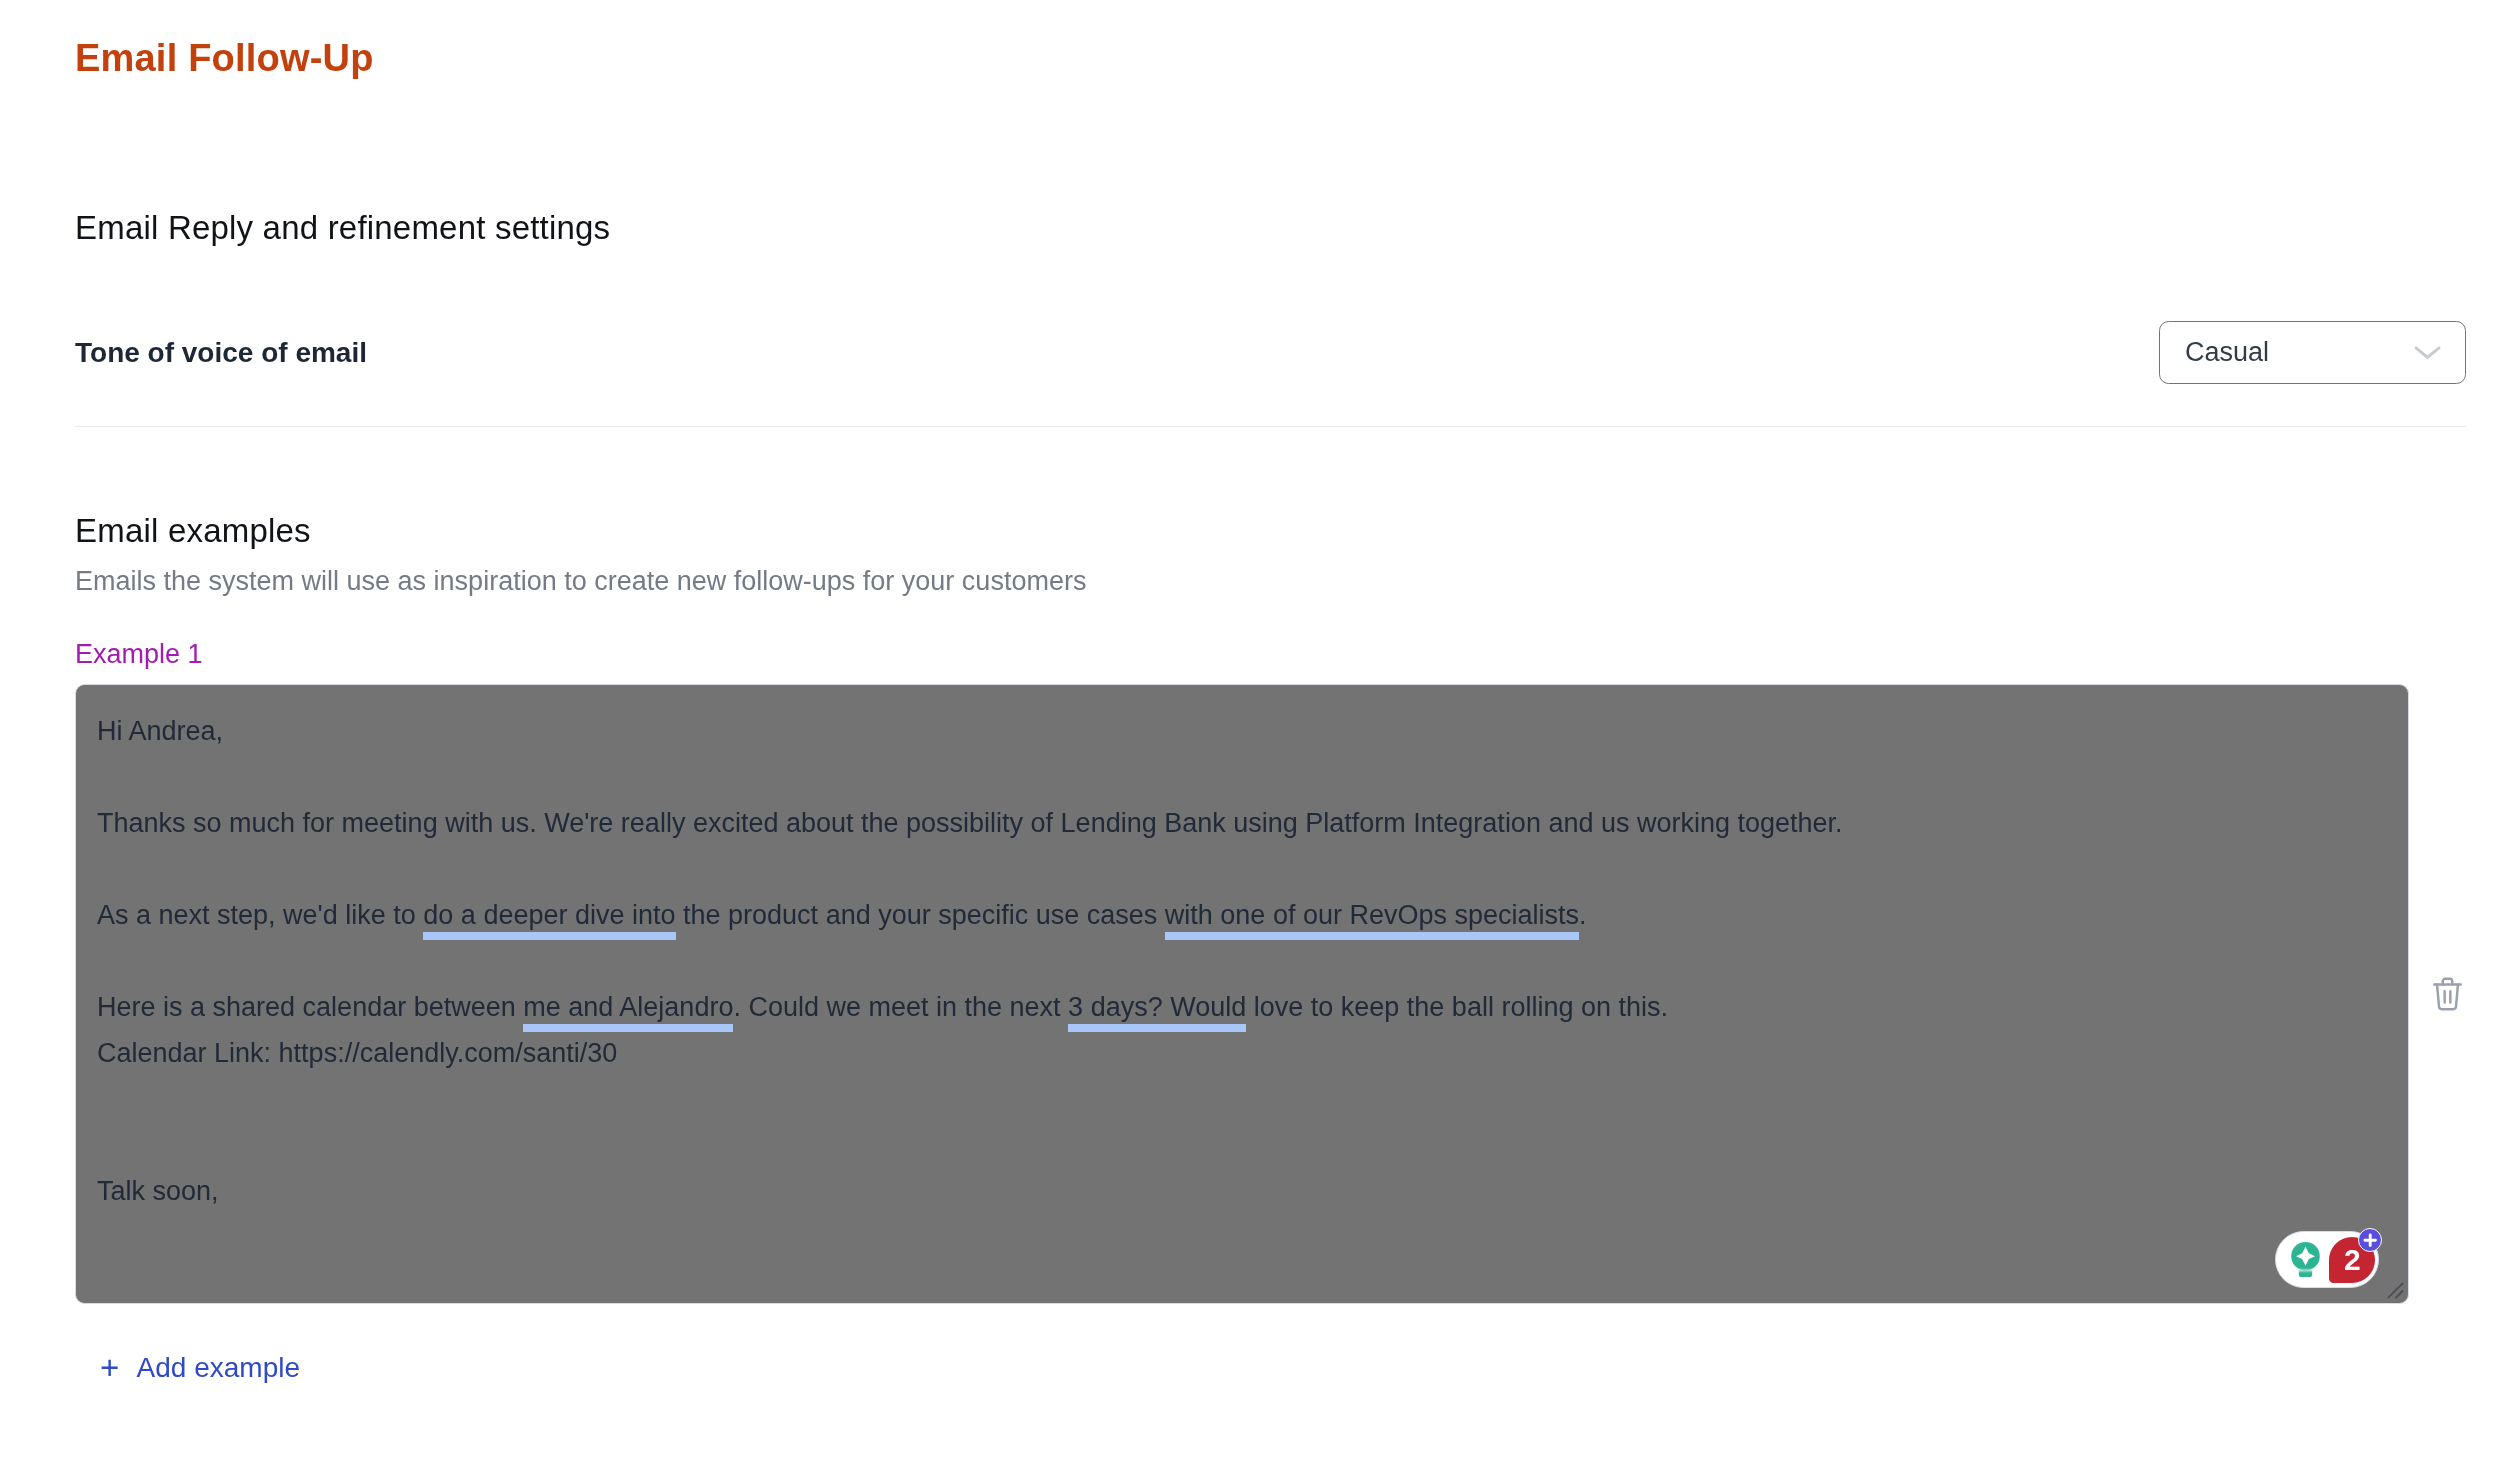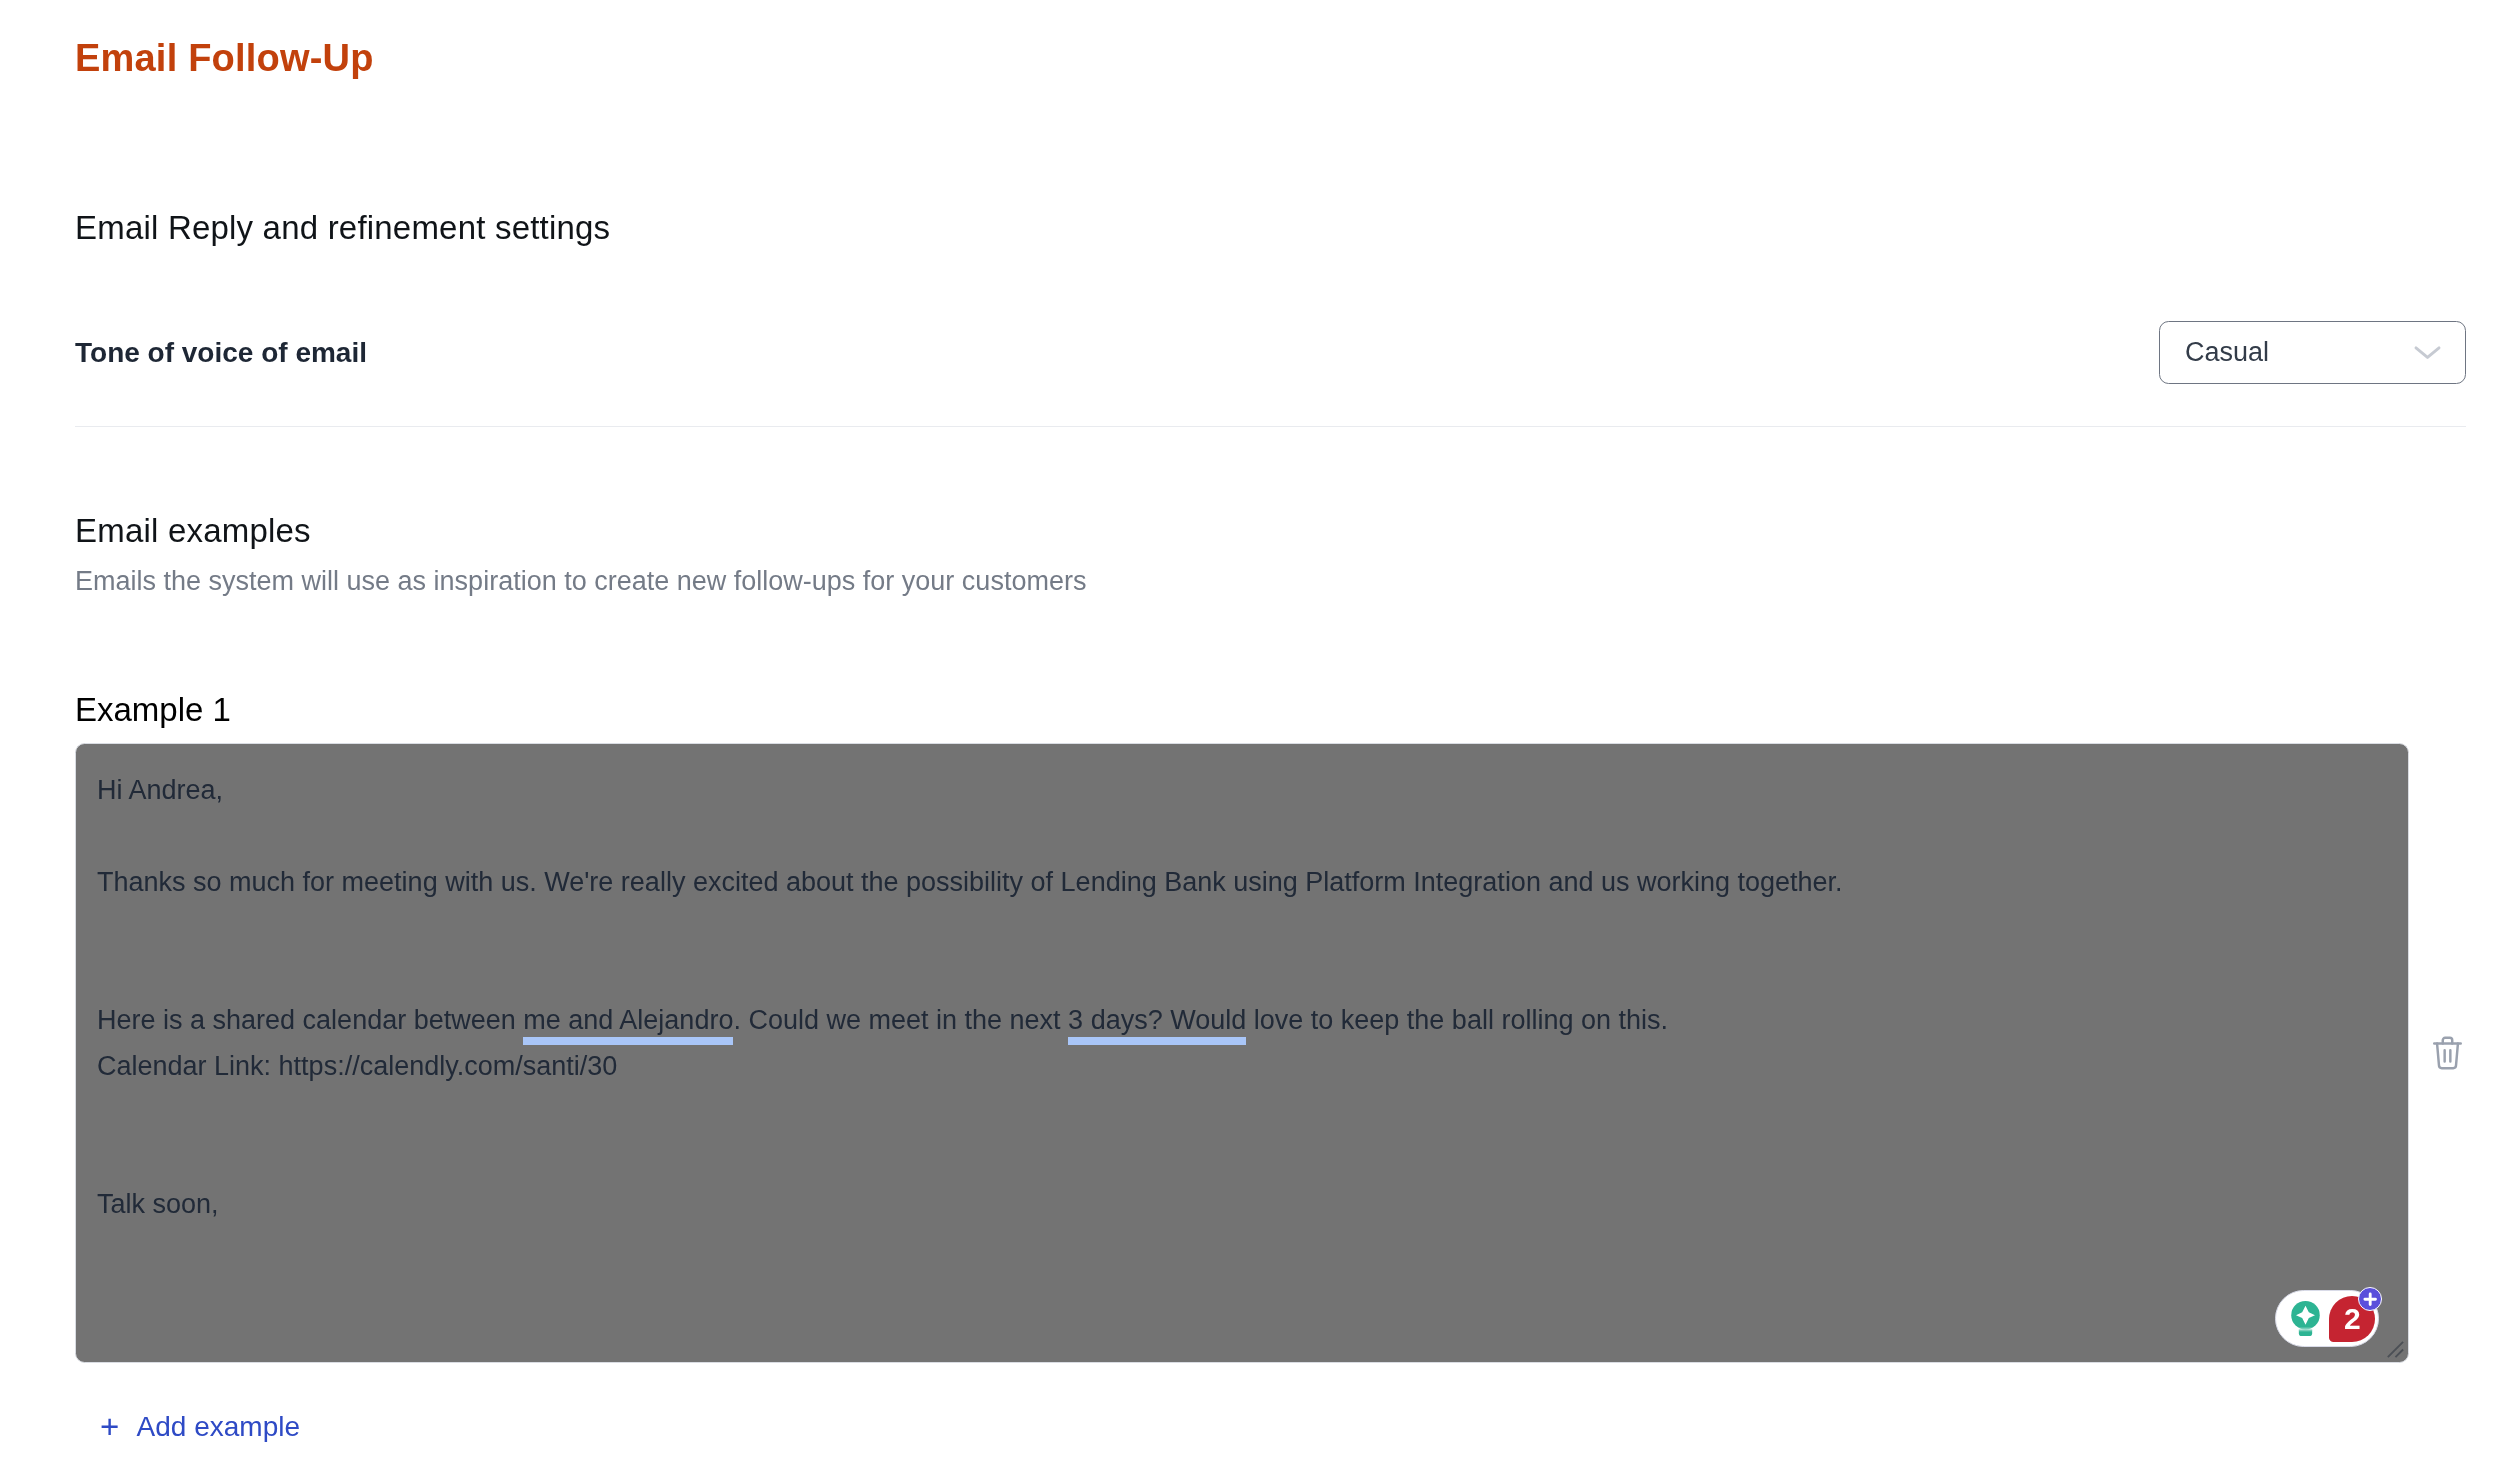--- a/index.html
+++ b/index.html
@@ -63,23 +63,23 @@
     border-top: 1.9px solid #e9ebef;
   }
   .examples-heading { margin-top: 84px; }
   .examples-subheading {
     margin-top: 13.4px;
     font-size: 27px;
     color: #747b87;
     line-height: 35px;
   }
   .example-label {
-    margin-top: 92px;
-    font-size: 33px;
-    color: #000000;
+    margin-top: 40px;
+    font-size: 27px;
+    color: #a21caf;
   }
   .example-row {
     margin-top: 13.4px;
     display: flex;
     align-items: center;
   }
   .email-box {
     position: relative;
     width: 2337px;
     height: 620px;
@@ -210,20 +210,21 @@
   <div class="example-label">Example 1</div>
 
   <div class="example-row">
 
     <div class="email-box">
       <div id="email-lines">
           <div class="email-line"><span>Hi Andrea,</span></div>
           <div class="email-line">&nbsp;</div>
           <div class="email-line"><span>Thanks so much for meeting with us. We're really excited about the possibility of Lending Bank using Platform Integration and us working together.</span></div>
           <div class="email-line">&nbsp;</div>
+          <div class="email-line"><span>As a next step, we'd like to </span><span class="u">do a deeper dive into</span><span> the product and your specific use cases </span><span class="u">with one of our RevOps specialists</span><span>.</span></div>
           <div class="email-line">&nbsp;</div>
           <div class="email-line"><span>Here is a shared calendar between </span><span class="u">me and Alejandro</span><span>. Could we meet in the next </span><span class="u">3 days? Would</span><span> love to keep the ball rolling on this.</span></div>
           <div class="email-line"><span>Calendar Link: https://calendly.com/santi/30</span></div>
           <div class="email-line">&nbsp;</div>
           <div class="email-line">&nbsp;</div>
           <div class="email-line"><span>Talk soon,</span></div>
         </div>
 
       <div class="badge-pill">
         <span class="bulb-icon">

